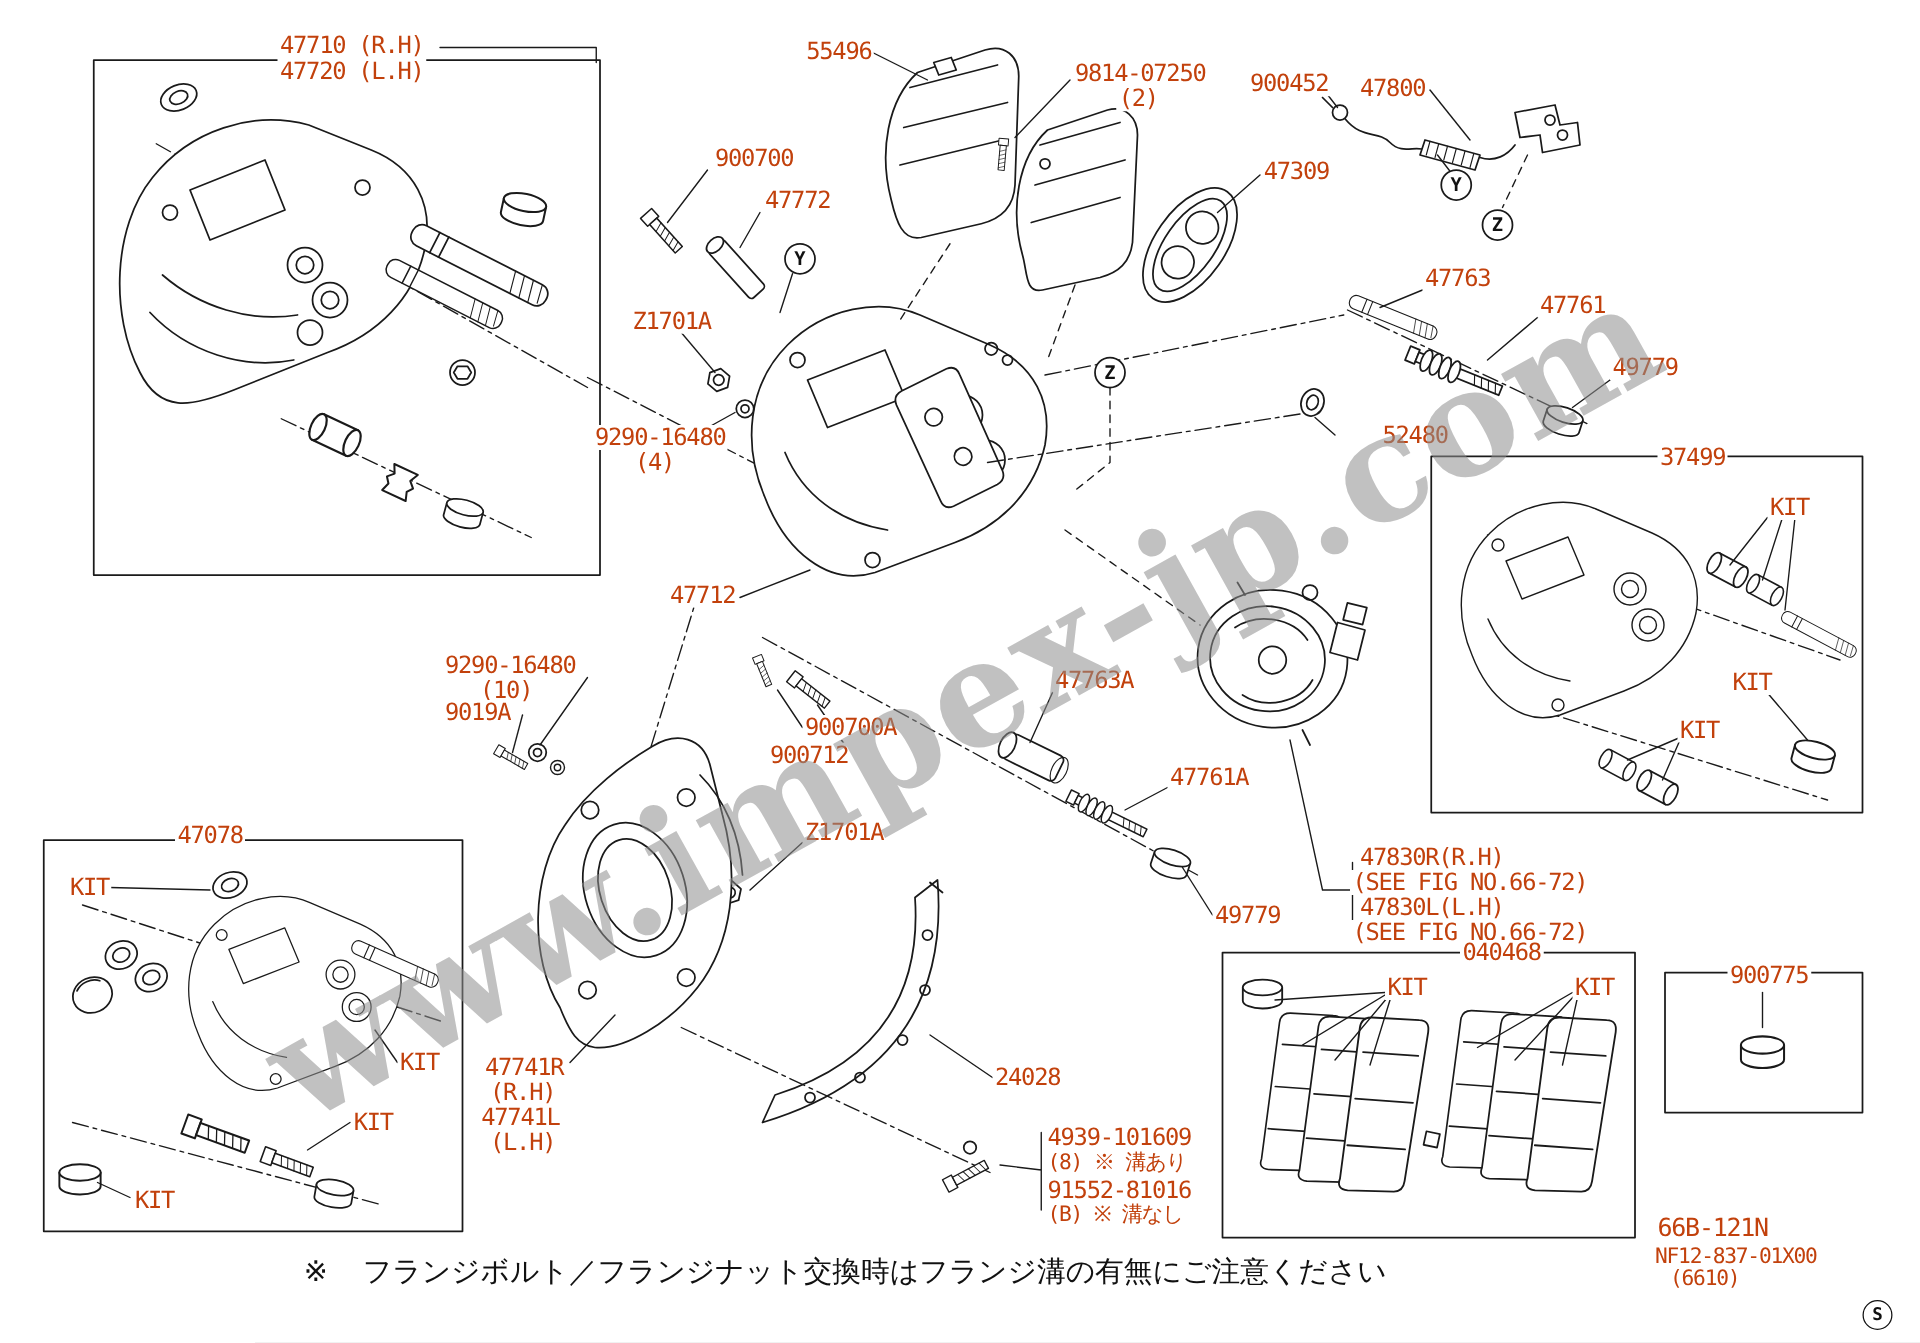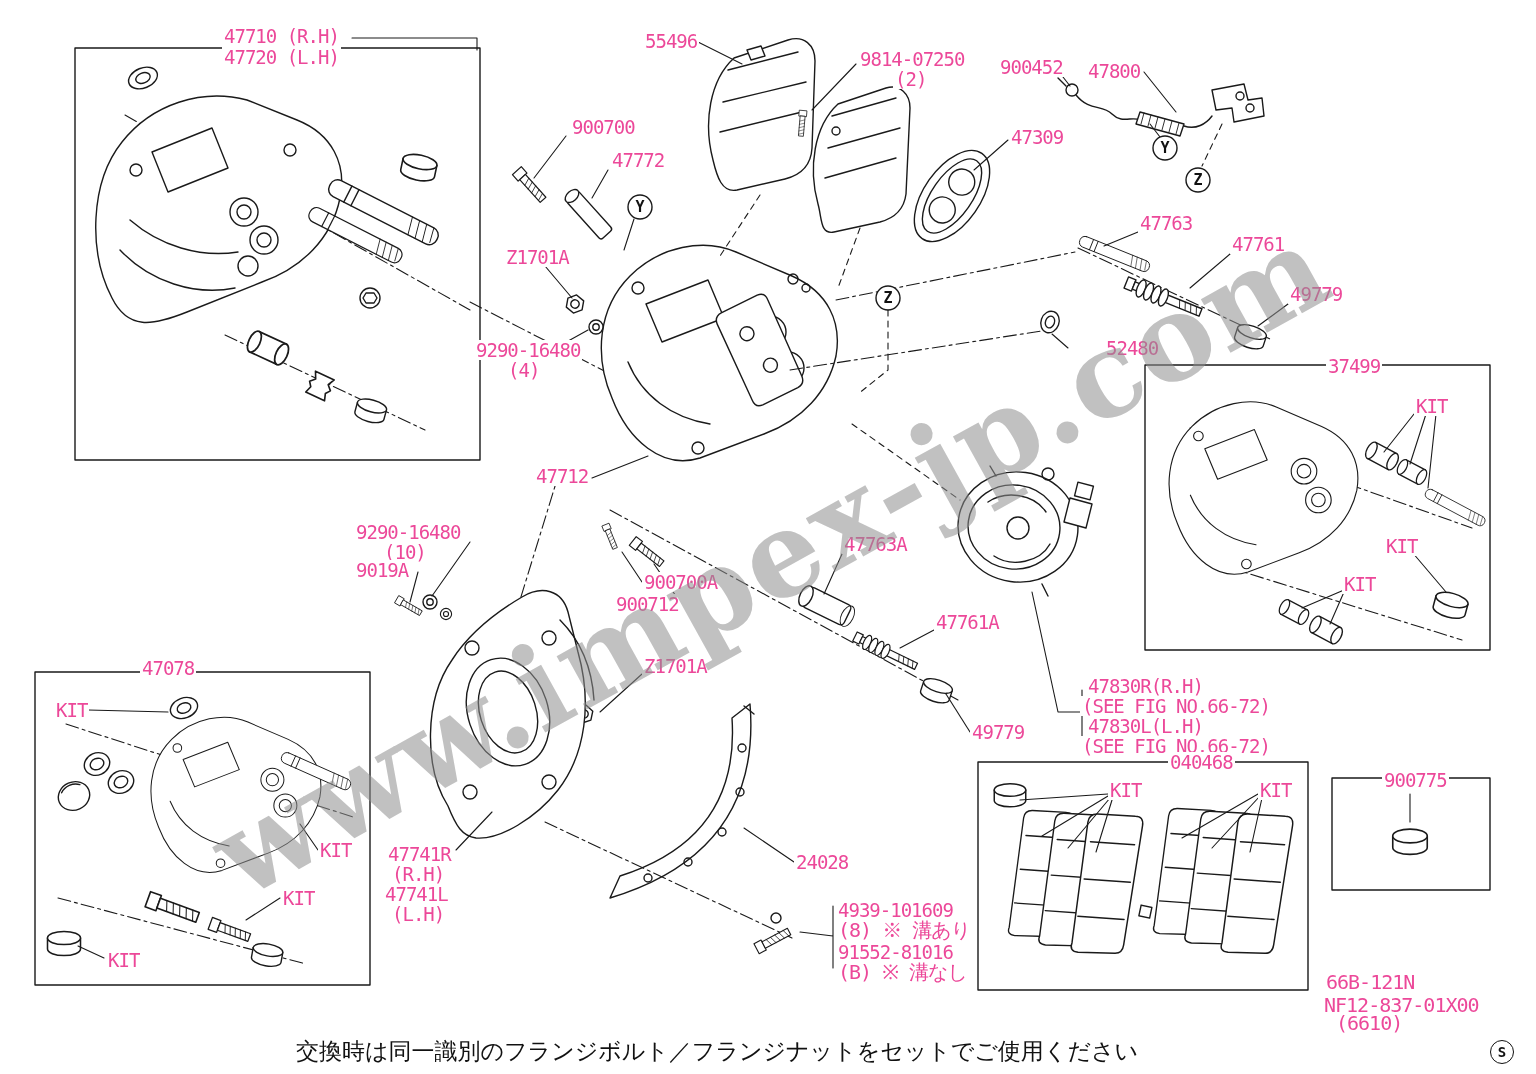--- a/index.html
+++ b/index.html
@@ -9,22 +9,22 @@
   .art{position:absolute;left:0;top:0;}
   .art path,.art rect,.art circle,.art ellipse,.art line,.art polyline,.art polygon{
     stroke:#1a1a1a;stroke-width:1.4;fill:none;stroke-linecap:round;stroke-linejoin:round;}
   .art .fw{fill:#fff;}
   .art .axis{stroke-dasharray:13 4 3 4;stroke-width:1.1;}
   .art .dash{stroke-dasharray:6 5;stroke-width:1.1;}
   .art .leader{stroke-width:1.1;}
   .art .thin{stroke-width:.9;}
   .art text{fill:#111;stroke:none;font:700 15px "DejaVu Sans Mono",monospace;text-anchor:middle;}
   .lbl{position:absolute;font-family:"DejaVu Sans Mono",monospace;font-size:19px;line-height:20px;
-       color:#ec4899;background:#fff;padding:0 2px;white-space:nowrap;letter-spacing:-1px;}
-  .lbl.sm{font-size:20px;line-height:18px;}
+       color:#c2410c;background:#fff;padding:0 2px;white-space:nowrap;letter-spacing:-1px;}
+  .lbl.sm{font-size:17px;line-height:18px;}
   .lbl.doc{font-size:20px;}
   .note{position:absolute;font-family:"DejaVu Sans",sans-serif;font-size:23px;color:#111;white-space:nowrap;}
   .note .mk{margin-right:28px;}
   .watermark{position:absolute;left:120px;top:330px;width:1300px;height:460px;display:flex;
        align-items:center;justify-content:center;transform:rotate(-29deg);
        font-family:"DejaVu Serif",serif;font-weight:700;font-size:118px;letter-spacing:2px;
        color:#8f8f8f;opacity:.55;pointer-events:none;}
   .smark{position:absolute;left:1490px;top:1040px;width:22px;height:22px;border:1.6px solid #111;
        border-radius:50%;display:flex;align-items:center;justify-content:center;
        font:700 14px "DejaVu Sans Mono",monospace;color:#111;}
@@ -463,22 +463,22 @@
 <div class="lbl" style="left:794px;top:852px">24028</div>
 <div class="lbl" style="left:836px;top:900px">4939-101609</div>
 <div class="lbl sm" style="left:836px;top:921px">(8) ※ 溝あり</div>
 <div class="lbl" style="left:836px;top:942px">91552-81016</div>
 <div class="lbl sm" style="left:836px;top:963px">(B) ※ 溝なし</div>
 
 <div class="lbl doc" style="left:1324px;top:972px">66B-121N</div>
 <div class="lbl sm" style="left:1322px;top:996px">NF12-837-01X00</div>
 <div class="lbl sm" style="left:1334px;top:1014px">(6610)</div>
 
-<div class="note" style="left:296px;top:1036px">
-  <span>交換時は同一識別のフランジボルト／フランジナットをセットでご使用ください</span>
+<div class="note" style="left:243px;top:1002px">
+  <span class="mk">※</span><span>フランジボルト／フランジナット交換時はフランジ溝の有無にご注意ください</span>
 </div>
 
 <div class="smark">
       <span>S</span>
     </div>
 
 <div class="watermark">www.impex-jp.com</div>
 
 </div>
 

